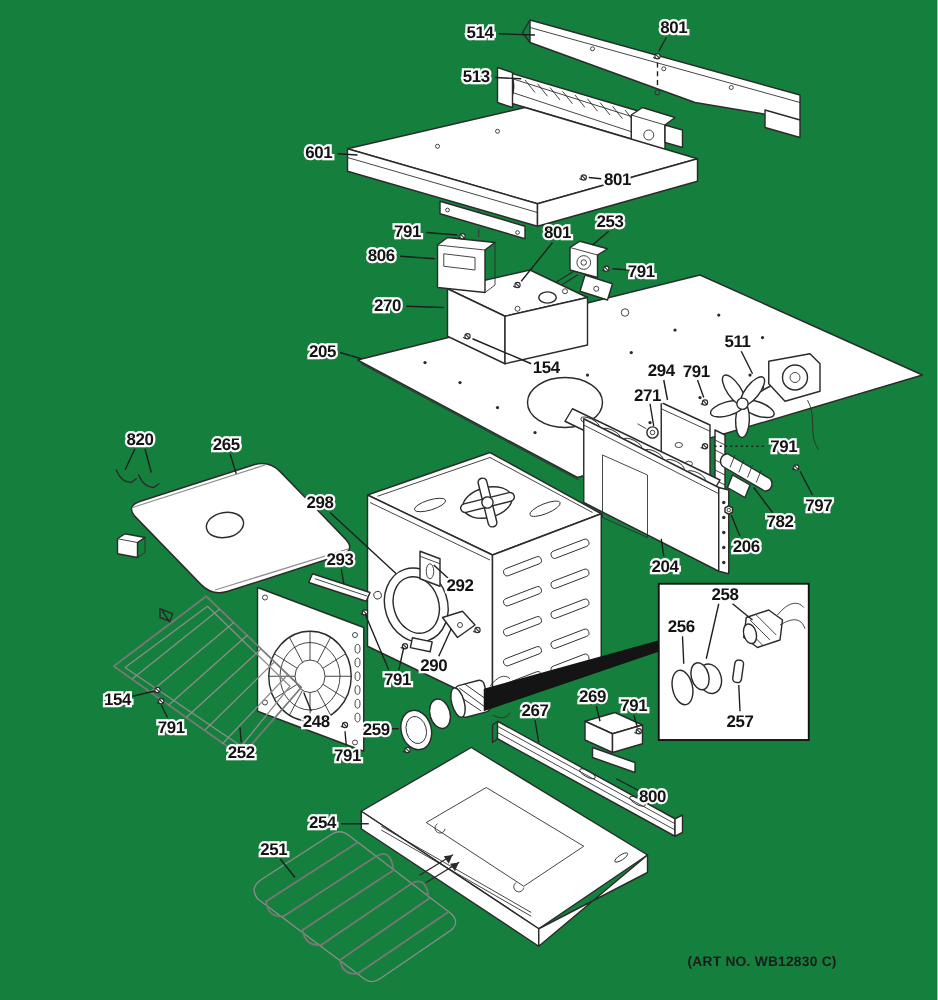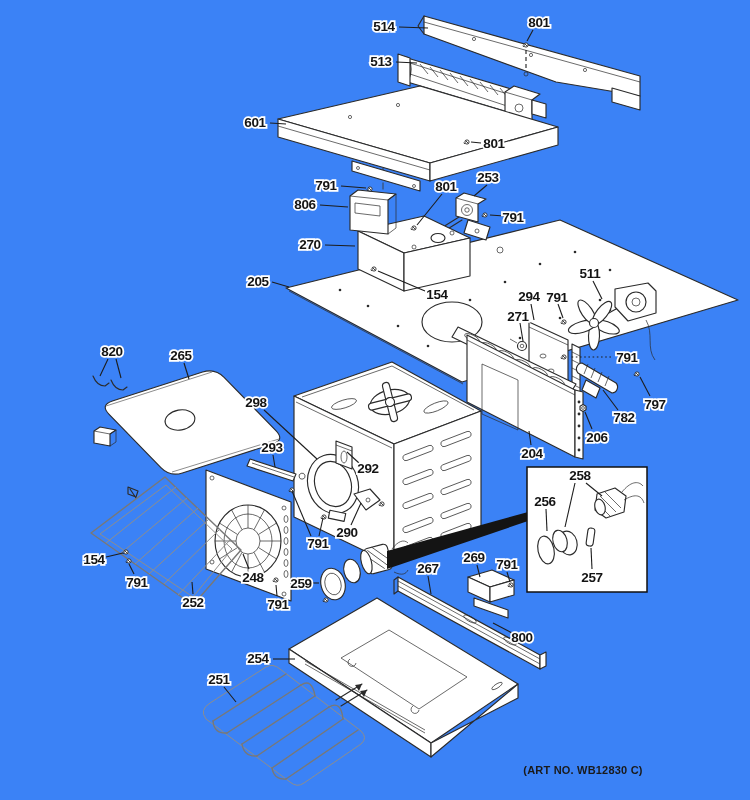--- a/index.html
+++ b/index.html
@@ -1,31 +1,31 @@
 <!DOCTYPE html>
 <html><head>
 <meta charset="utf-8">
 <style>
   html,body{margin:0;padding:0;background:#fff;}
-  .stage{position:relative;width:750px;height:800px;background:#3b82f6;overflow:hidden;
-         font-family:"Liberation Sans",sans-serif;text-align:center;}
+  .stage{position:relative;width:750px;height:800px;background:#15803d;overflow:hidden;
+         font-family:"Liberation Sans",sans-serif;}
   svg{position:absolute;left:0;top:0;}
   .ln{fill:none;stroke:#2b2b2b;stroke-width:1.15;stroke-linejoin:round;stroke-linecap:round;}
   .fw{fill:#fff;stroke:#2b2b2b;stroke-width:1.15;stroke-linejoin:round;}
   .thin{fill:none;stroke:#2b2b2b;stroke-width:0.7;stroke-linejoin:round;}
   .gy{fill:none;stroke:#787878;stroke-width:1.4;stroke-linejoin:round;stroke-linecap:round;}
   .gy2{fill:none;stroke:#8d8d8d;stroke-width:1;stroke-linejoin:round;}
   .dot{fill:#2b2b2b;stroke:none;}
   .cns{fill:none;stroke:#3a3a3a;stroke-width:0.9;stroke-dasharray:7 3 1.5 3;}
   .leader{fill:none;stroke:#1d1d1d;stroke-width:1.1;}
   .leader.dashed{stroke-dasharray:4 3;}
   .leader.dotted{stroke-dasharray:1.6 2.6;}
   .plabel{font:bold 13.5px "Liberation Sans",sans-serif;fill:#141414;
           stroke:#fff;stroke-width:3.5px;paint-order:stroke;letter-spacing:-0.3px;}
-  .artno{position:absolute;left:503px;top:764px;width:160px;
+  .artno{position:absolute;left:550px;top:764px;width:160px;
          font:bold 11px "Liberation Sans",sans-serif;color:#1a1a1a;letter-spacing:0.2px;}
 </style>
 </head>
 <body>
 
 <div class="stage">
 <svg width="750" height="800" viewBox="0 0 750 800">
   <defs>
     <g id="g-screw">
       <circle r="2.1" fill="#fff" stroke="#2b2b2b" stroke-width="0.9"></circle>

